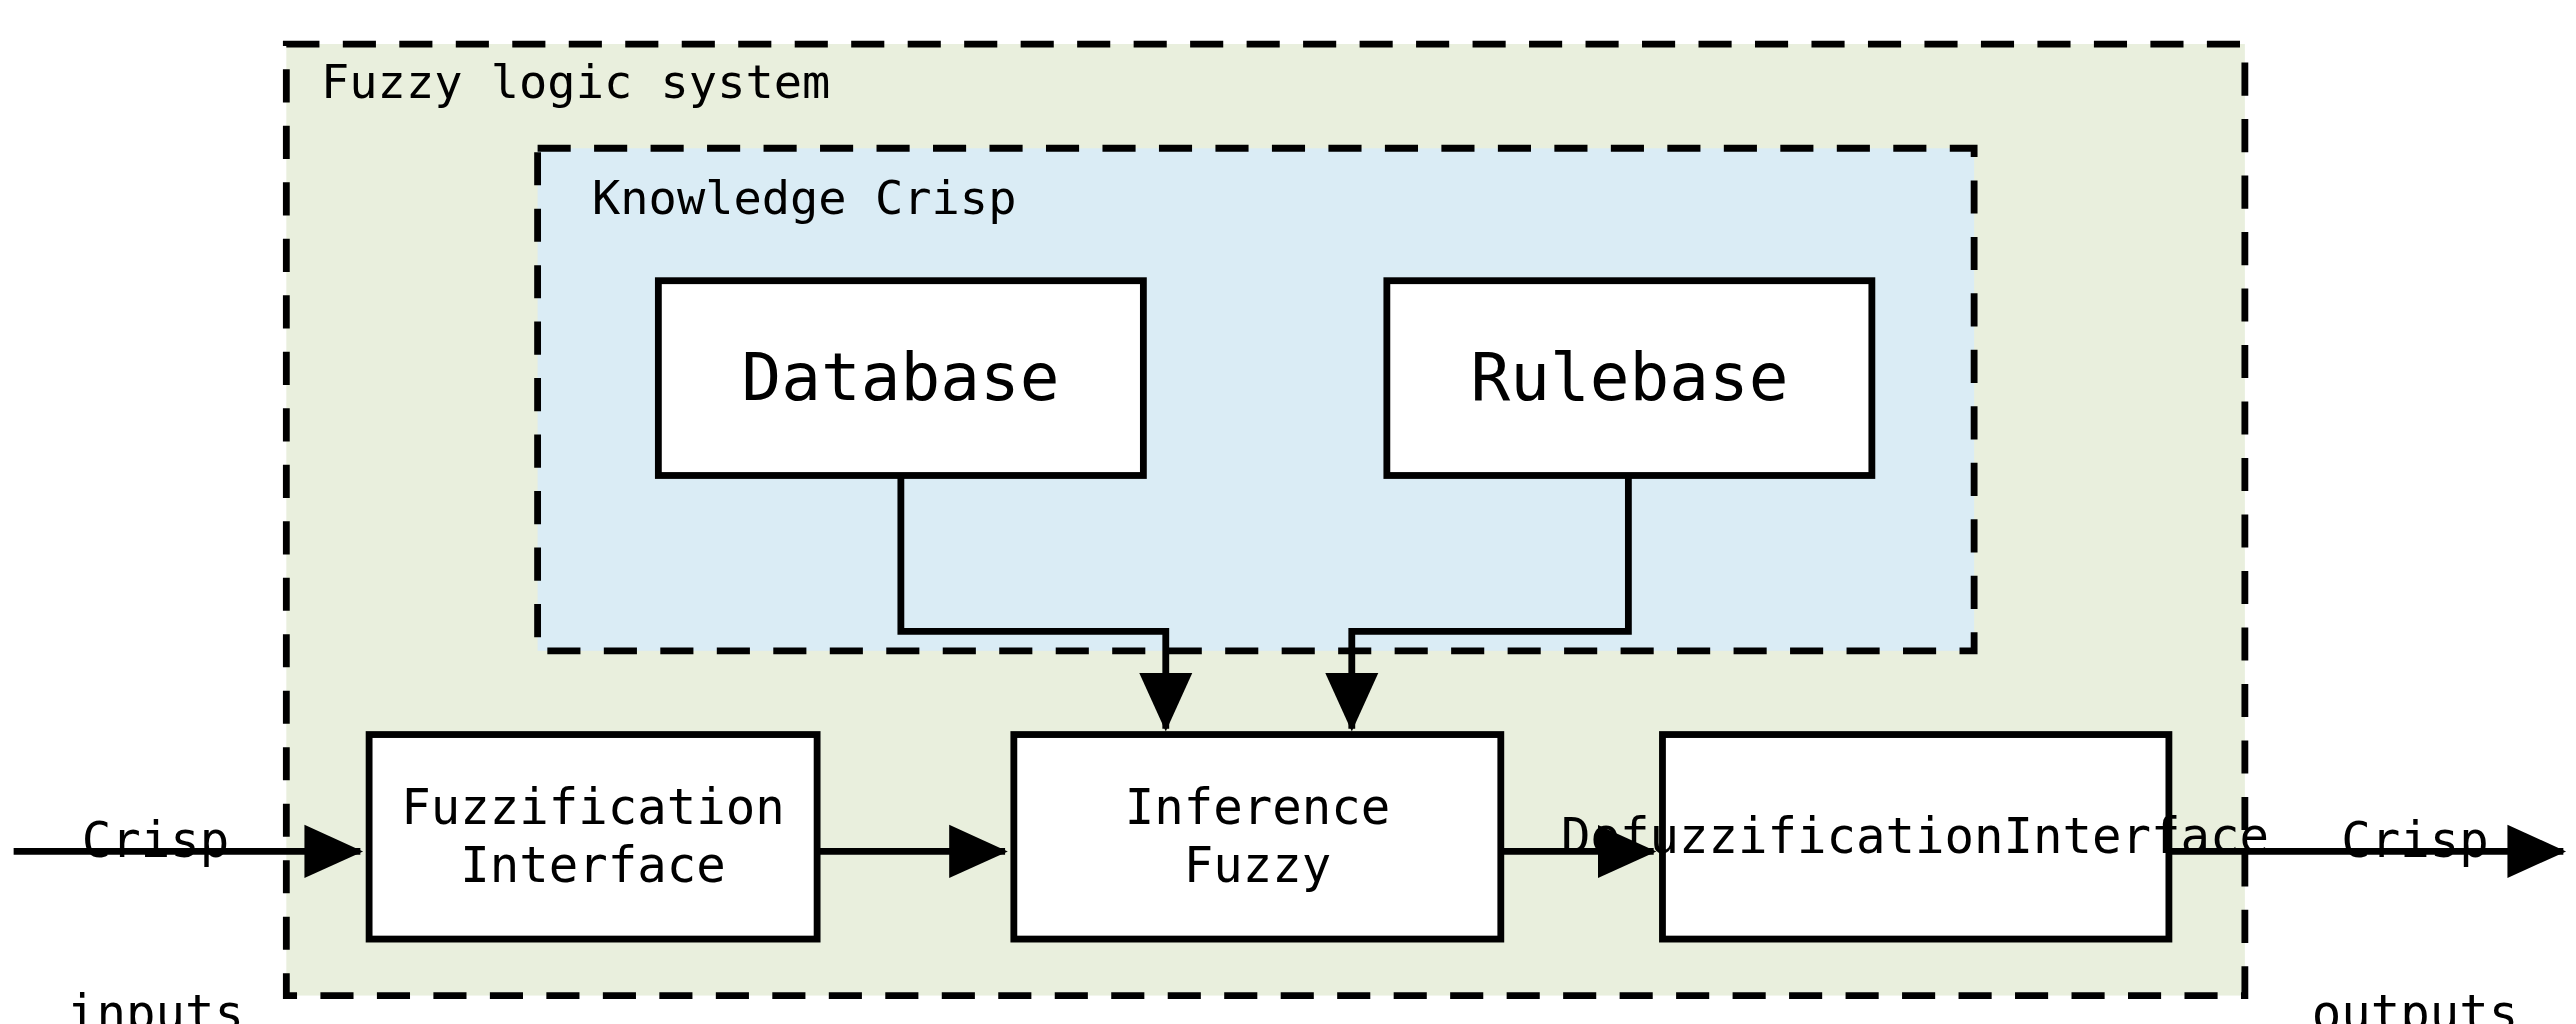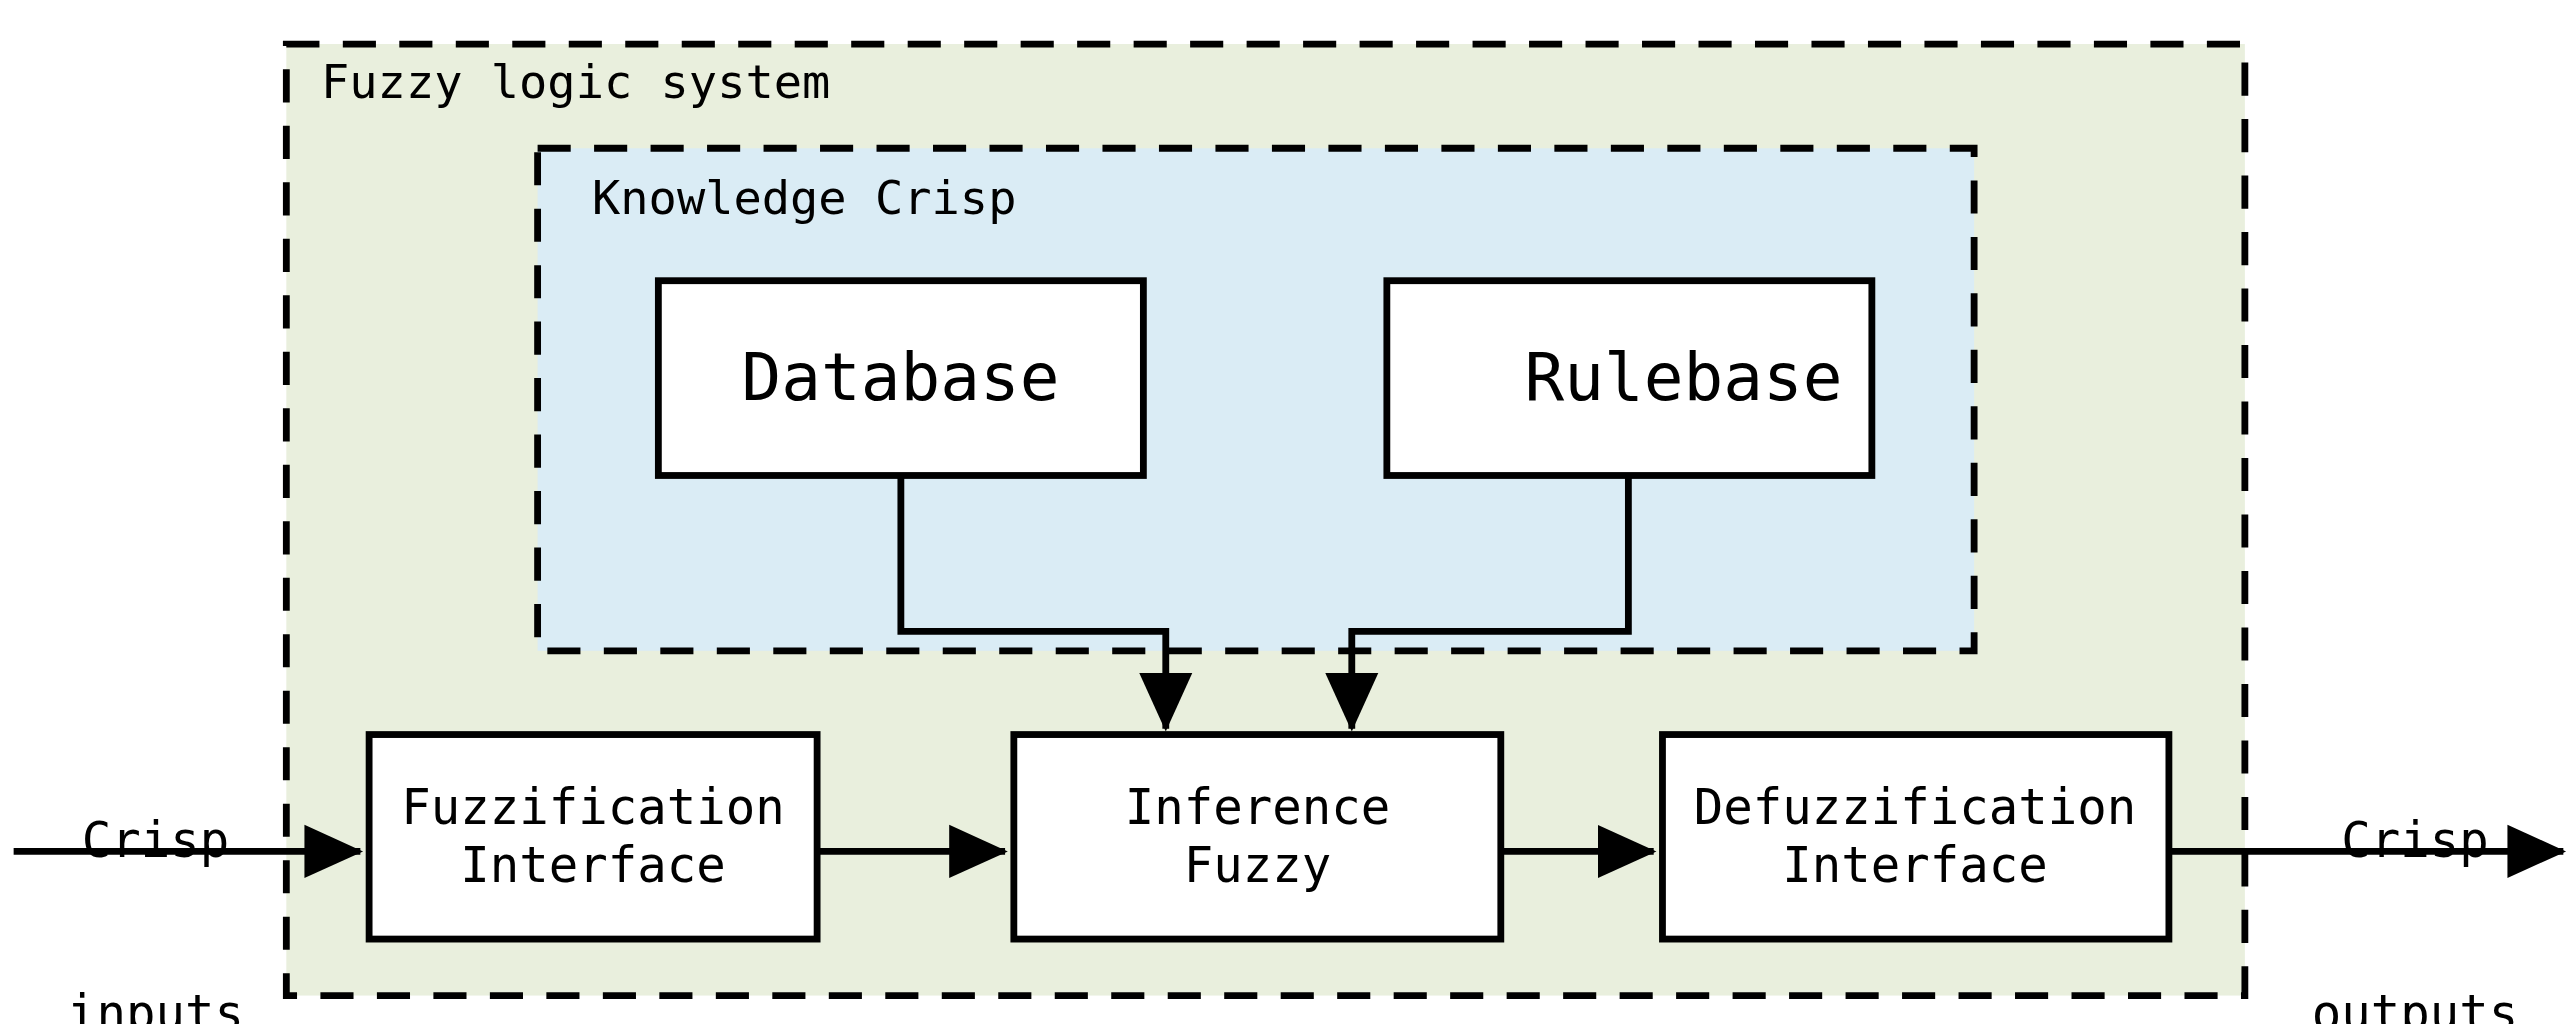--- a/index.html
+++ b/index.html
@@ -103,36 +103,36 @@
 
     <path d="M 1672,488 L 1672,648 L 1388,648 L 1388,748" fill="none" stroke="#000000" stroke-width="7" marker-end="url(#arrowhead)"></path>
   </svg>
 
   <div class="lbl sys-title">Fuzzy logic system</div>
 
   <div class="lbl kb-title">Knowledge Crisp</div>
 
   <div class="lbl boxtext big" style="left:658px; top:280px; width:485px; height:195px;">Database</div>
 
-  <div class="lbl boxtext big" style="left:1441px; top:280px; width:485px; height:195px;">Rulebase</div>
+  <div class="lbl boxtext big" style="left:1387px; top:280px; width:485px; height:195px;">Rulebase</div>
 
   <div class="lbl" style="left:369px; top:734px; width:448px; height:205px; font-size:49px;
               display:flex; flex-direction:column; align-items:center; justify-content:center;">
     <span>Fuzzification</span>
     <span>Interface</span>
   </div>
 
   <div class="lbl" style="left:1014px; top:734px; width:487px; height:205px; font-size:49px;
               display:flex; flex-direction:column; align-items:center; justify-content:center;">
     <span>Inference</span>
     <span>Fuzzy</span>
   </div>
 
   <div class="lbl" style="left:1662px; top:734px; width:506px; height:205px; font-size:49px;
-              display:flex; flex-direction:column; align-items:center; justify-content:center;">
+              display:flex; flex-direction:row; align-items:center; justify-content:center;">
     <span>Defuzzification</span>
     <span>Interface</span>
   </div>
 
   <div class="lbl side" style="left:29px; top:696px; width:253px;">
     <div>Crisp</div>
     <div>inputs</div>
   </div>
 
   <div class="lbl side" style="left:2269px; top:696px; width:292px;">

